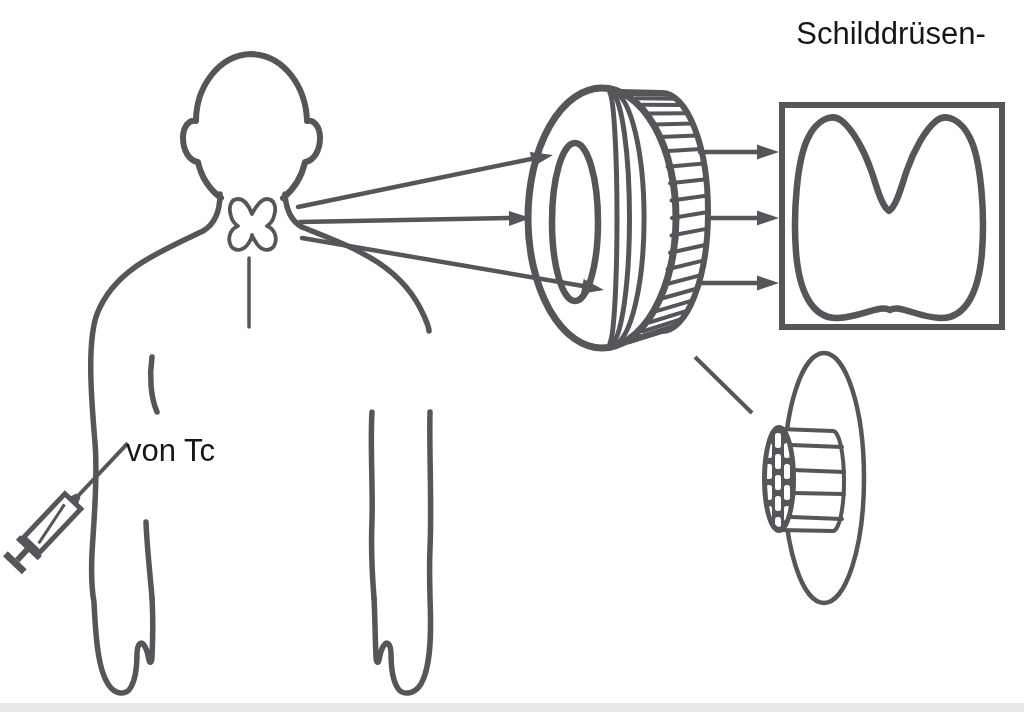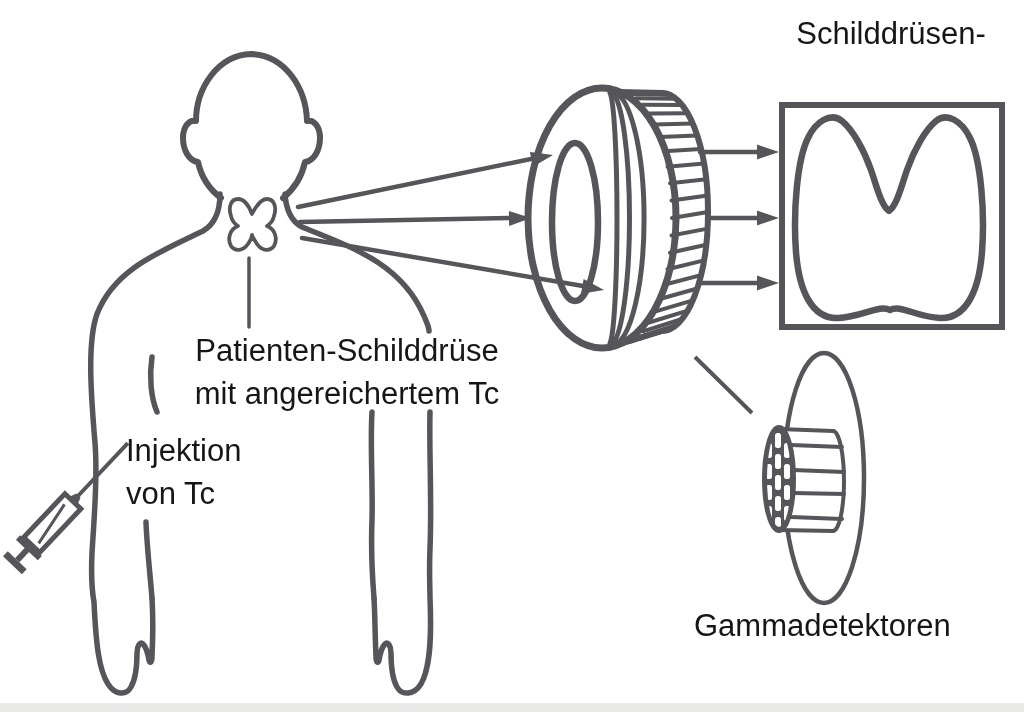--- a/index.html
+++ b/index.html
@@ -227,27 +227,21 @@
         C 979,291 966,319 940,318
         C 916,317 900,304 890,310 Z"></path>
     </g>
   </svg>
 
   <div class="label center" style="left:760px;top:12px;width:262px;">
     <div>Schilddrüsen-</div>
   </div>
 
 
-  <div class="label center" style="left:170px;top:329px;width:354px;">
-    <div>Patienten-Schilddrüse</div>
-    <div>mit angereichertem Tc</div>
-  </div>
 
   <div class="label" style="left:126px;top:429px;">
-    <div>Injektion</div>
     <div>von Tc</div>
   </div>
 
   <div class="label" style="left:694px;top:604px;">
-    <div>Gammadetektoren</div>
   </div>
 
 </div>
 
 </body></html>

